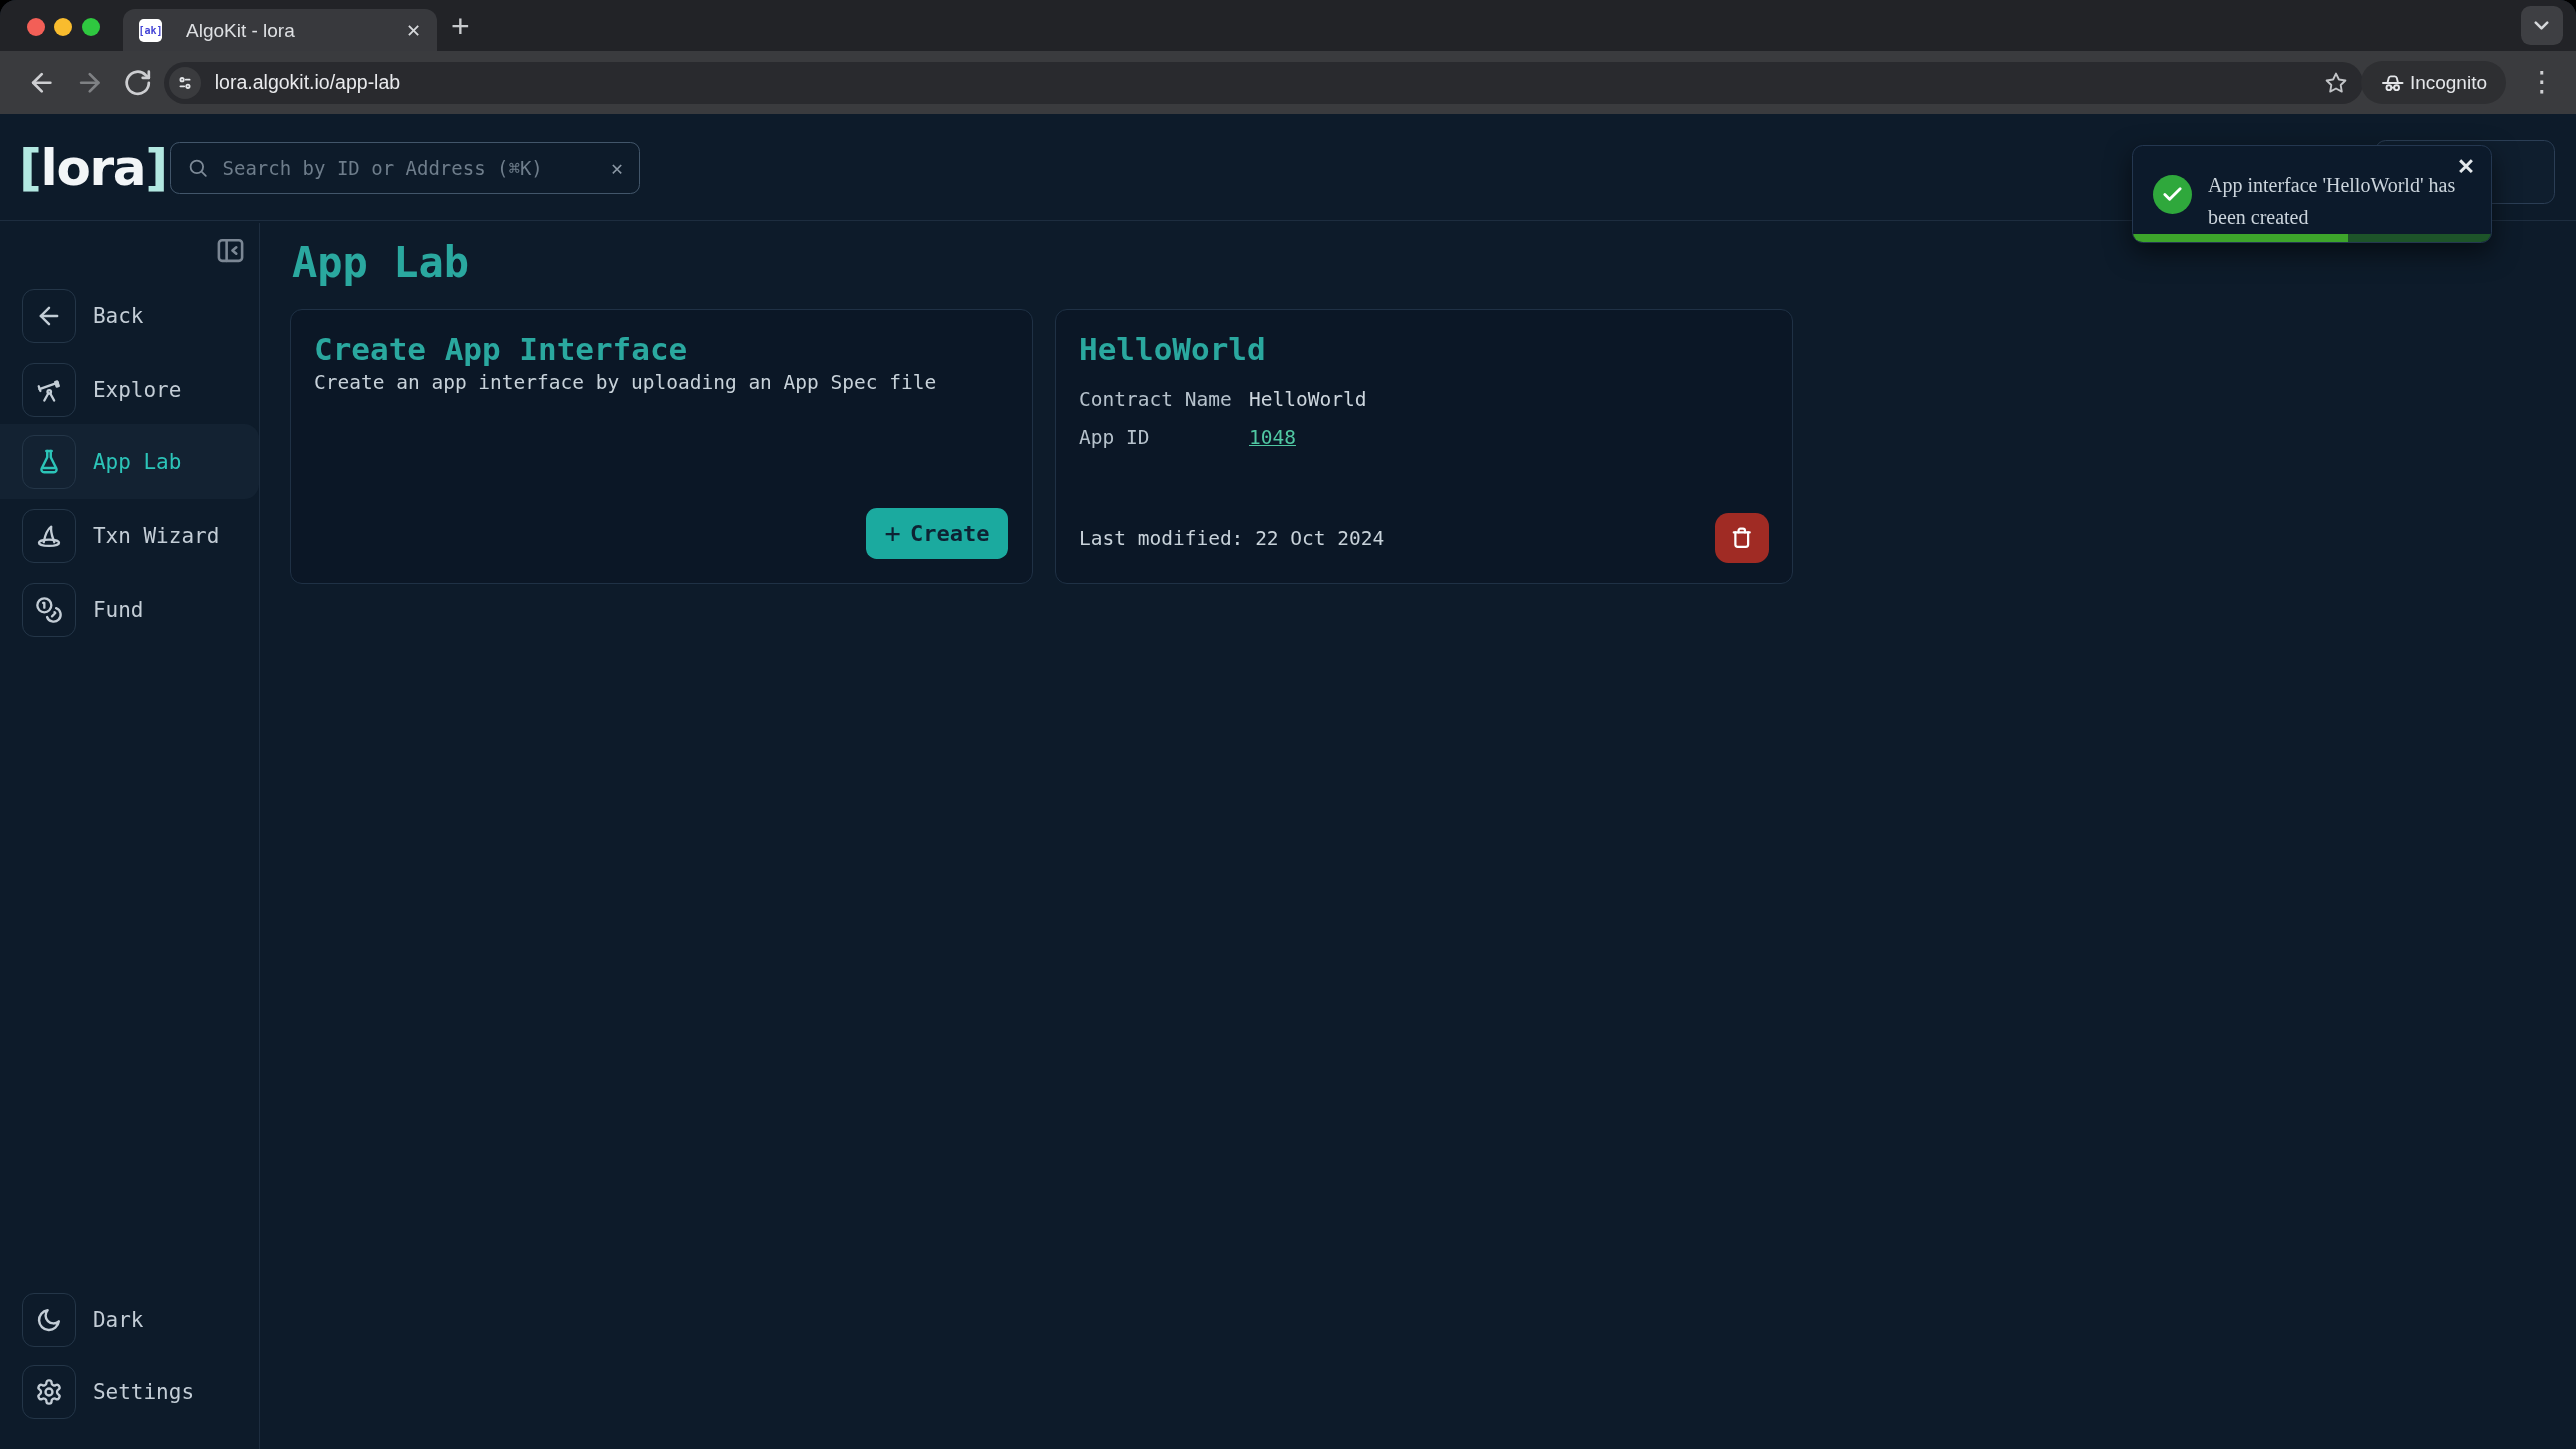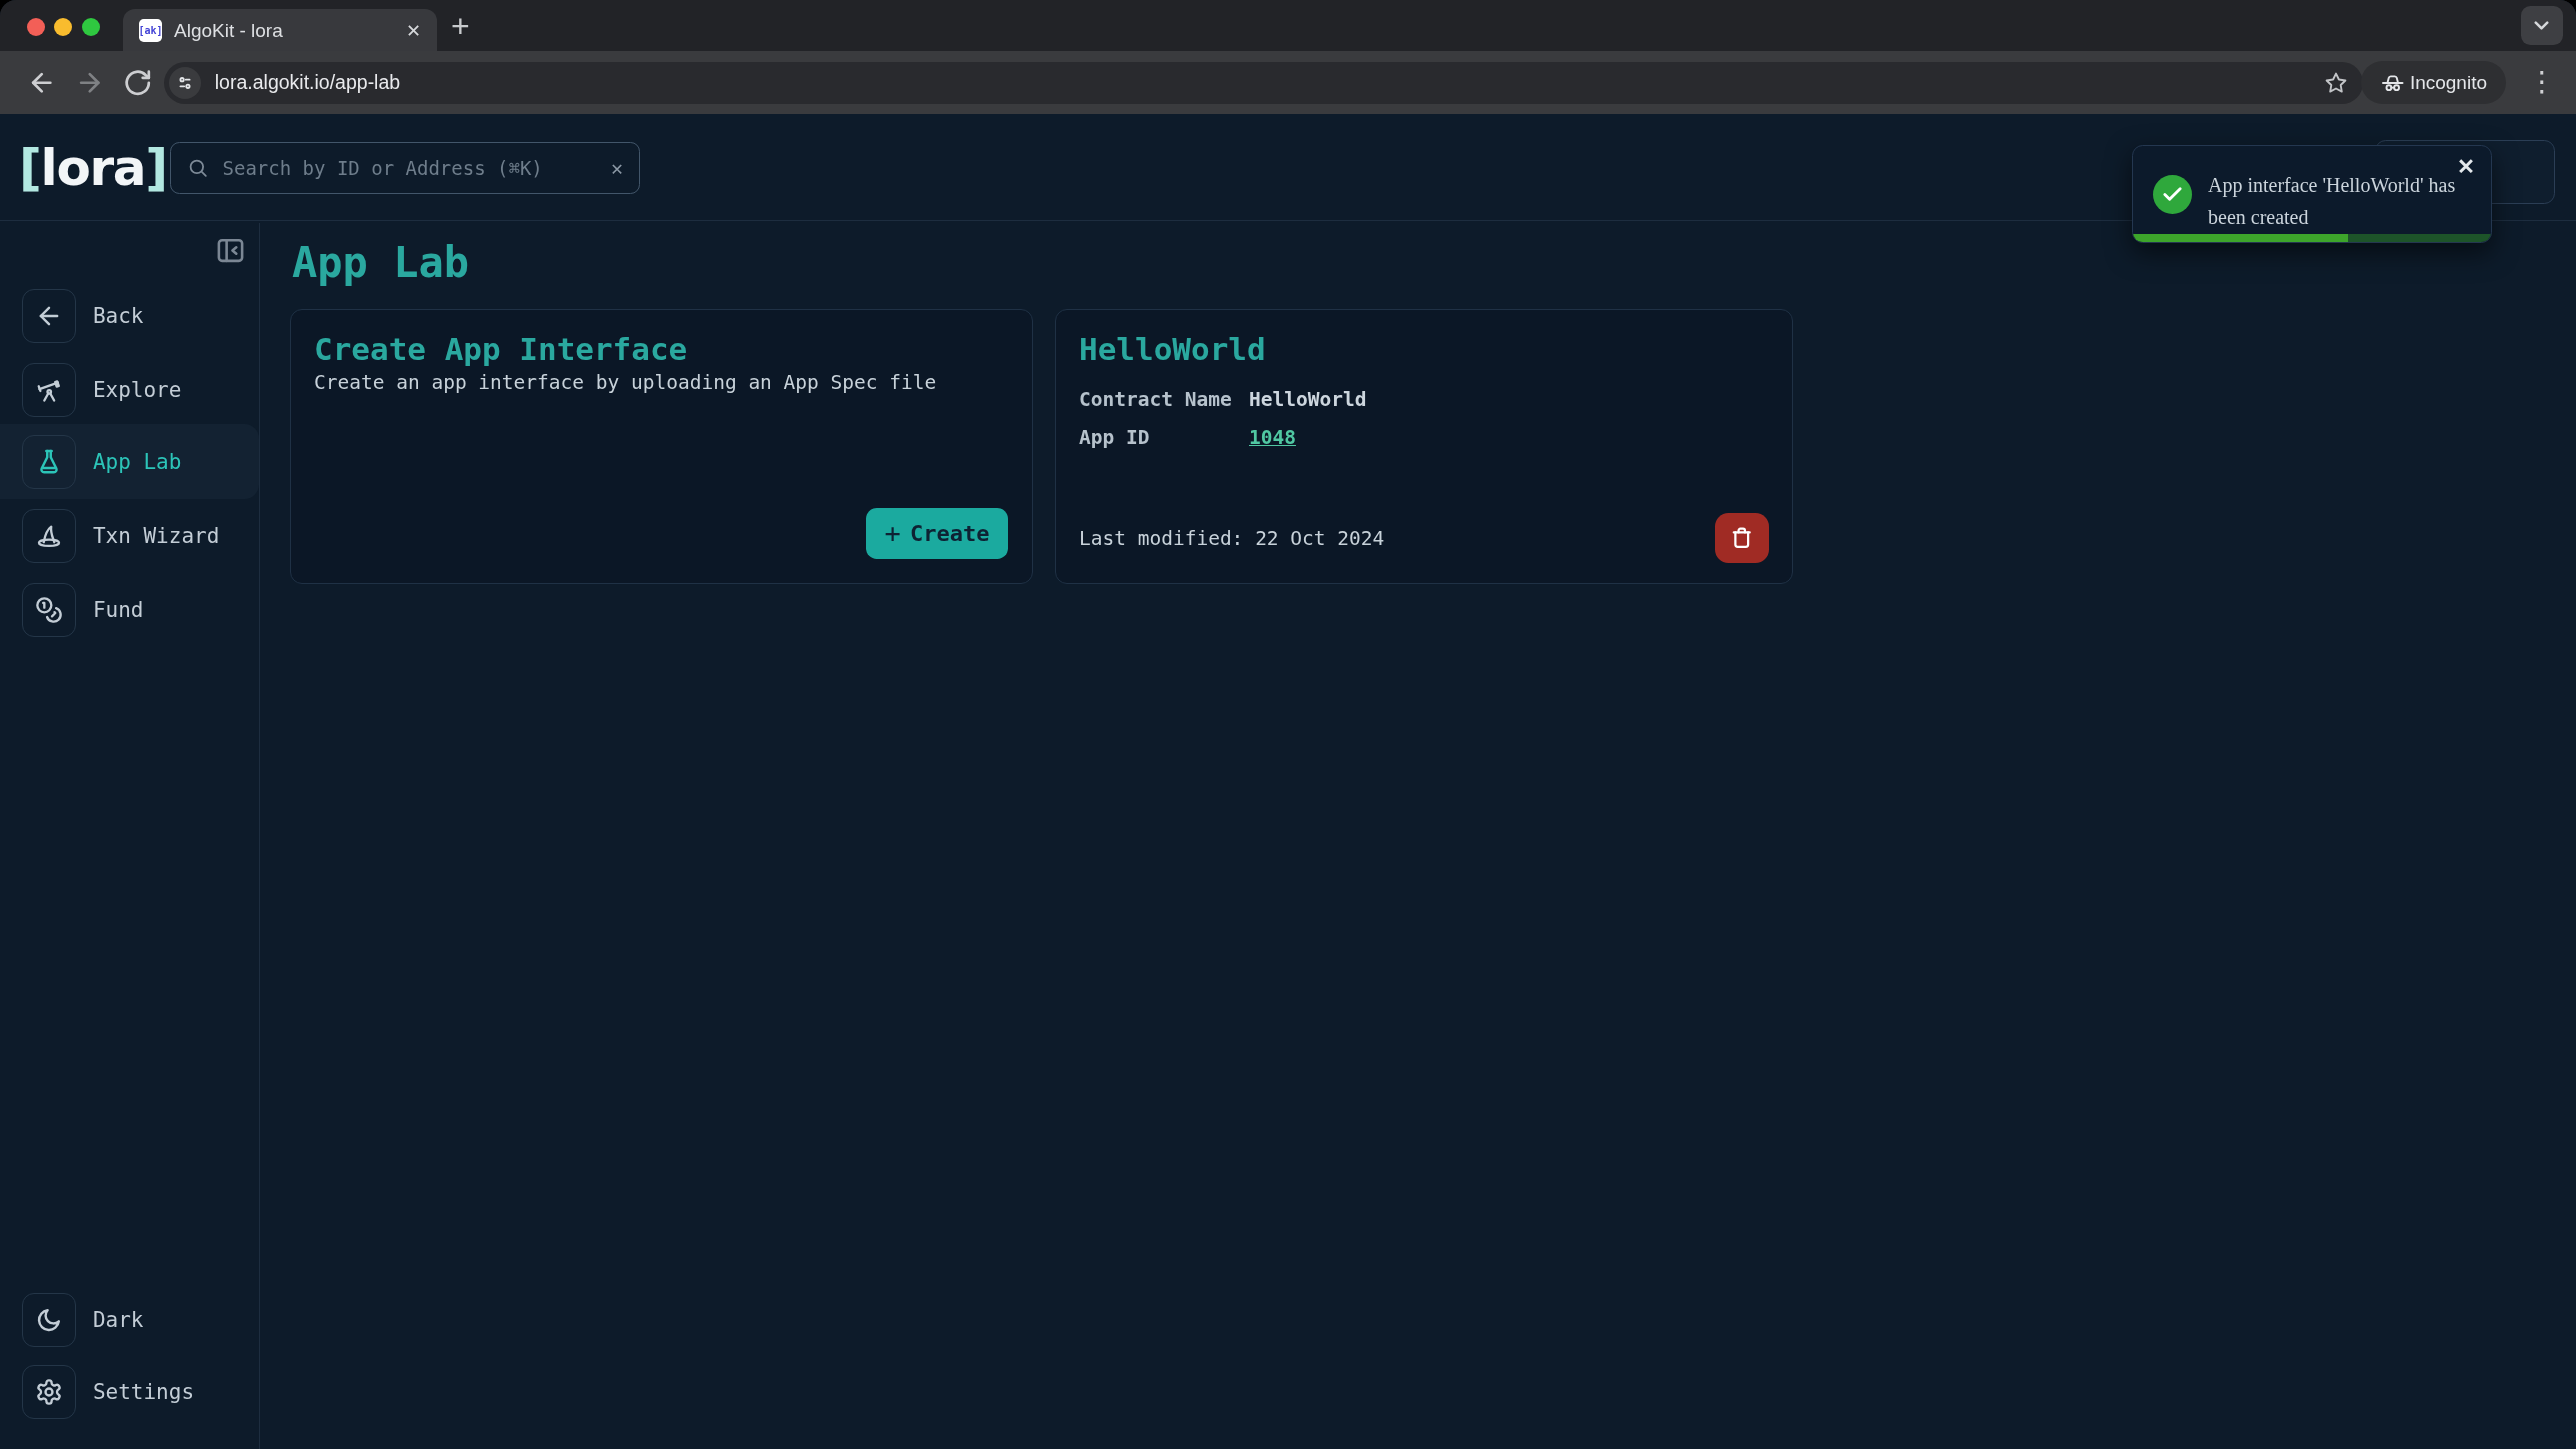--- a/index.html
+++ b/index.html
@@ -10,21 +10,21 @@
     background:#0d1b2a; font-family:"DejaVu Sans Mono","Liberation Mono",monospace;
     border-radius:16px 16px 0 0;
   }
 
   
   .tabstrip { position:absolute; top:0; left:0; width:100%; height:52px; background:#222327; }
   .traffic { position:absolute; top:18px; left:27px; display:flex; gap:9.4px; }
   .light { width:18px; height:18px; border-radius:50%; }
   .light.red { background:#f35f57; } .light.yellow { background:#f9bc2e; } .light.green { background:#2fc840; }
   .tab { position:absolute; left:123px; top:8.7px; width:314px; height:44px; background:#38393d;
-         border-radius:12px 12px 0 0; display:flex; align-items:center; padding:0 16px; gap:12px; }
+         border-radius:12px 12px 0 0; display:flex; align-items:center; padding:0 16px; gap:24px; }
   .favicon { width:23px; height:23px; background:#fff; border-radius:4.7px; flex:0 0 auto;
              display:flex; align-items:center; justify-content:center; color:#4444d6;
              font-weight:bold; font-size:10px; }
   .tab-title { color:#dee0e3; font-size:19px; flex:1; white-space:nowrap; overflow:hidden; font-family:"Liberation Sans",sans-serif; }
   .tab-close { color:#d6d8db; font-size:18px; font-family:"Liberation Sans",sans-serif; cursor:default; }
   .newtab-btn { position:absolute; left:451px; top:6.7px; color:#c8cacd; font-size:32px; font-weight:300;
                 font-family:"Liberation Sans",sans-serif; line-height:39px; }
   .win-chevron { position:absolute; right:13.4px; top:6px; width:42px; height:39px; background:#3e3f43;
                  border-radius:9.4px; display:flex; align-items:center; justify-content:center; color:#d6d8db; }
 
@@ -78,21 +78,21 @@
           border:1.3px solid #1f3145; border-radius:12px; padding:20px 23px; }
   .card-create { left:290px; width:743px; }
   .card-app { left:1055px; width:738px; cursor:pointer; }
   .card h2 { margin:0; font-size:31px; line-height:39px; font-weight:bold; color:#2aa89f; }
   .card-desc { font-size:19.5px; color:#c8d2da; line-height:27px; }
   .create-btn { position:absolute; right:24px; bottom:24px; width:142px; height:51px;
                 background:#1baa9f; border:none; border-radius:10.7px; color:#0e2233;
                 font-family:"DejaVu Sans Mono","Liberation Mono",monospace; font-weight:bold;
                 font-size:22px; display:flex; align-items:center; justify-content:center; gap:9.4px; cursor:pointer; }
   .create-btn .plus { font-weight:normal; font-size:27px; margin-top:-2.7px; }
-  .kv { margin-top:19px;font-weight:bold; }
+  .kv { margin-top:19px; }
   .kv-row { display:flex; margin-top:14.8px; font-size:19.5px; line-height:23px; }
   .kv-label { width:170px; color:#b6c2cc; flex:0 0 auto; }
   .kv-value { color:#cdd6de; }
   .app-id-link { color:#50c7a2; text-decoration:underline; cursor:pointer; }
   .card-footer { position:absolute; left:23px; right:23px; bottom:20px; display:flex;
                  align-items:center; justify-content:space-between; }
   .last-modified { font-size:19.5px; color:#c8d2da; }
   .trash-btn { width:54px; height:50px; background:#a02b24; border:none; border-radius:13.4px;
                display:flex; align-items:center; justify-content:center; color:#fff; cursor:pointer; }
 

